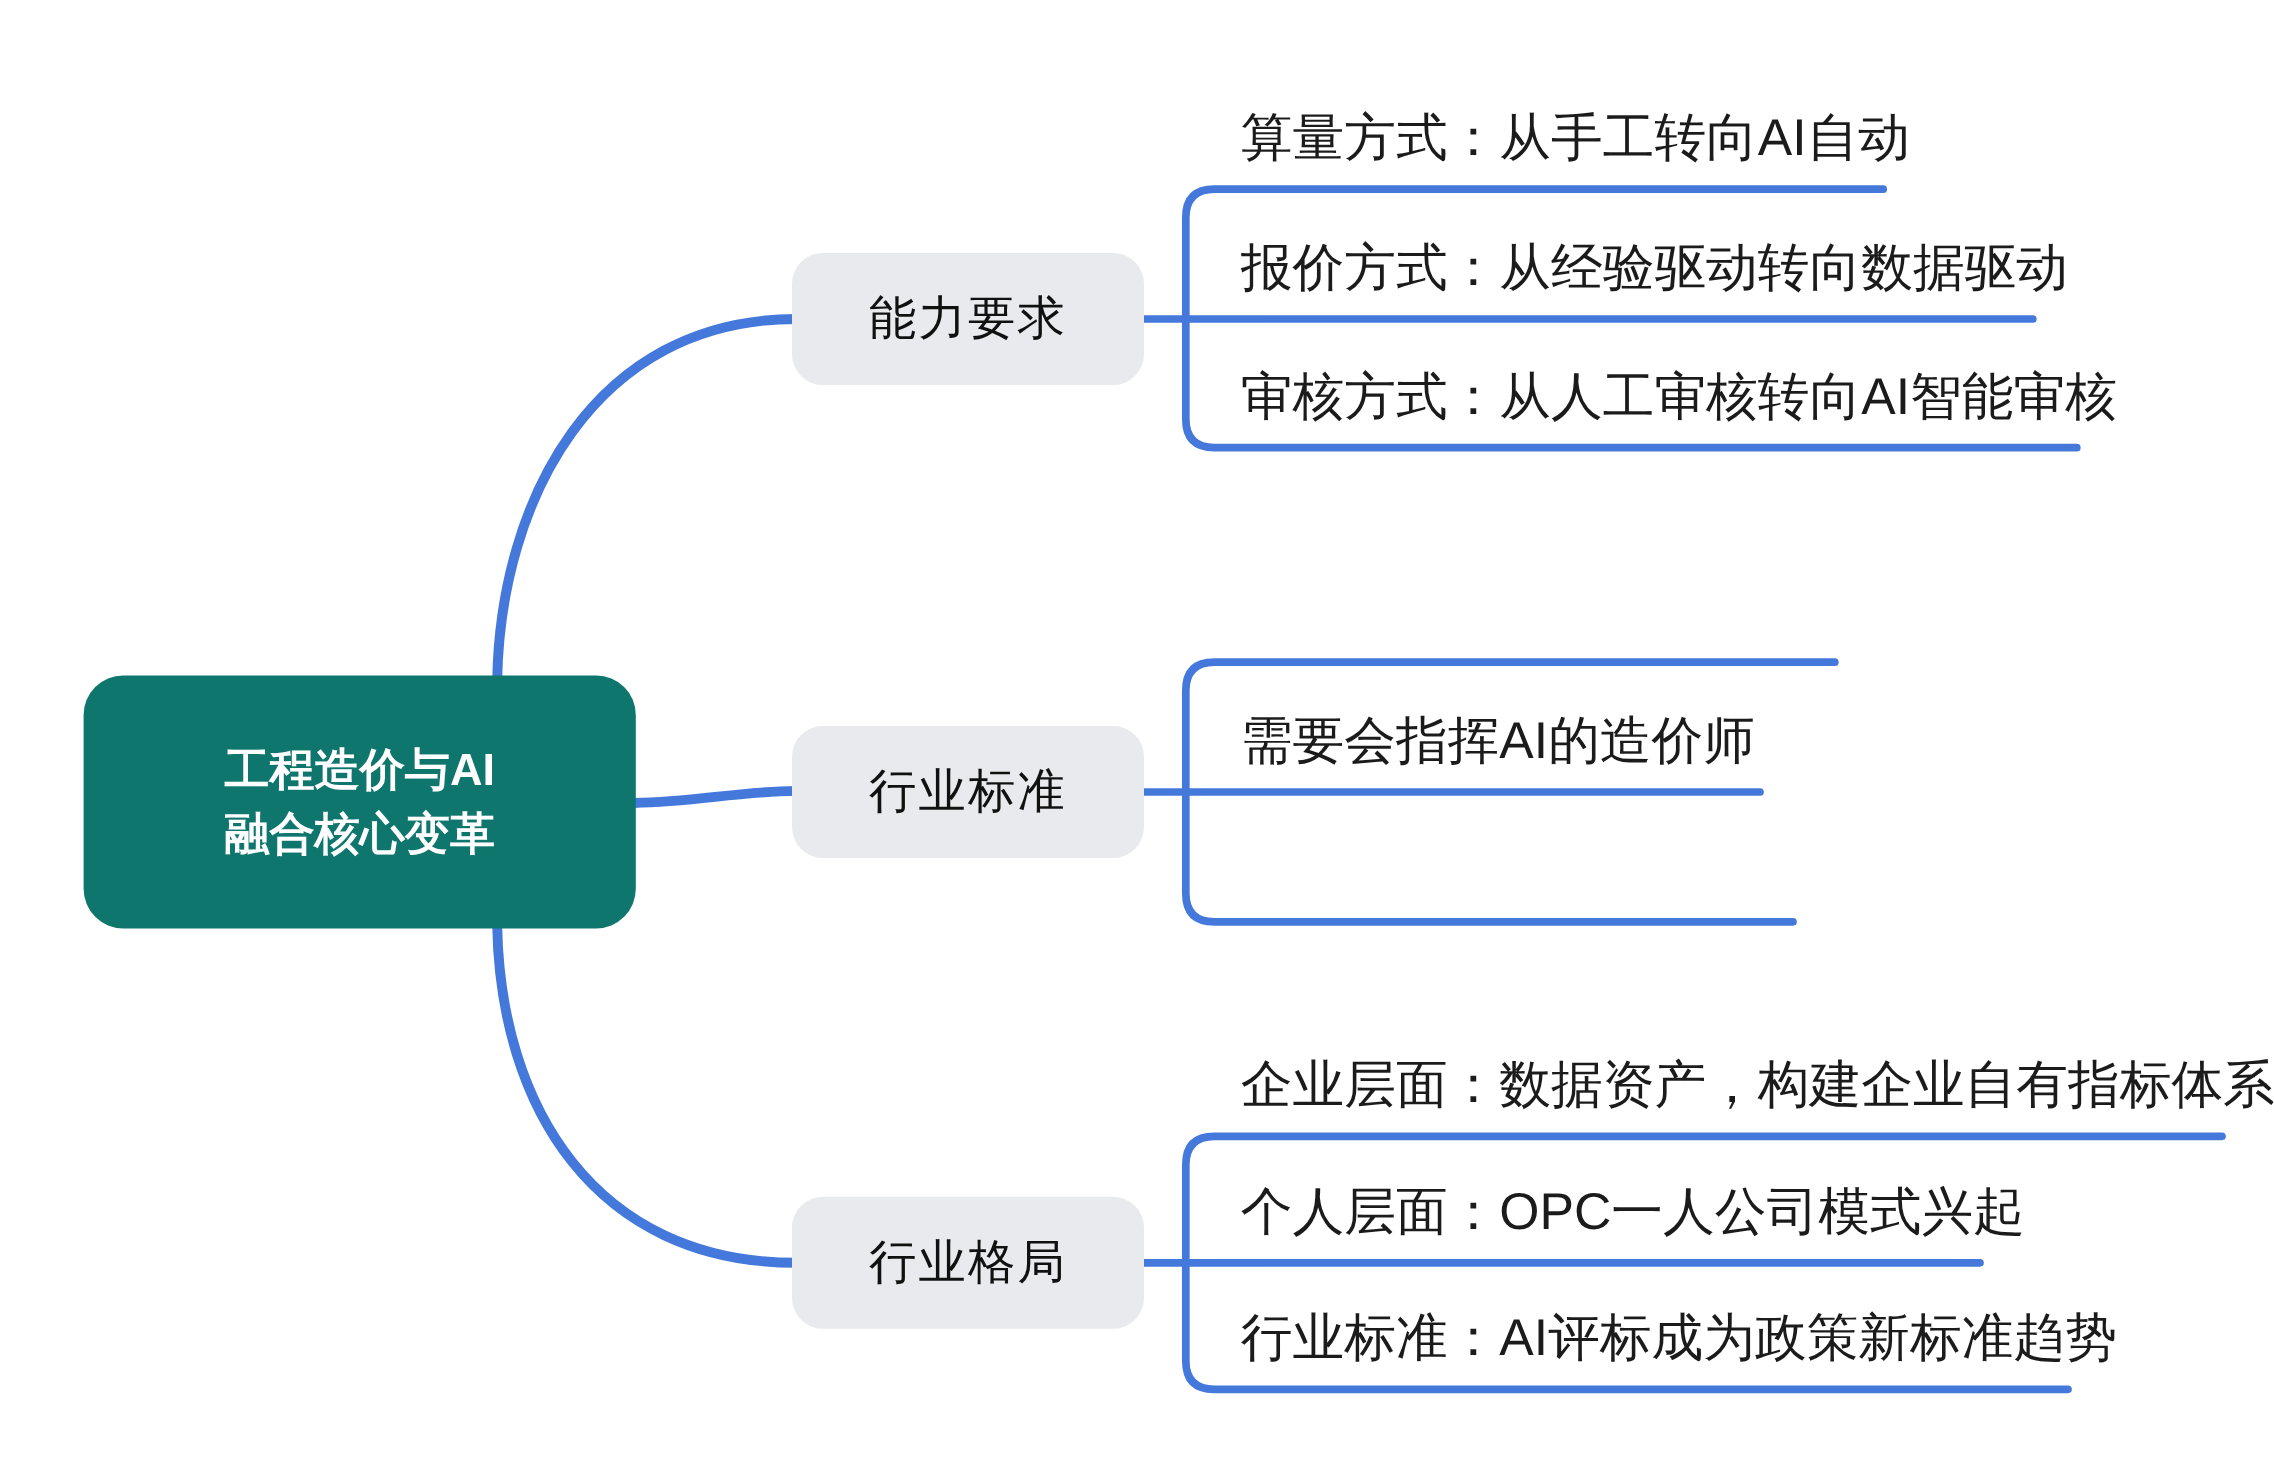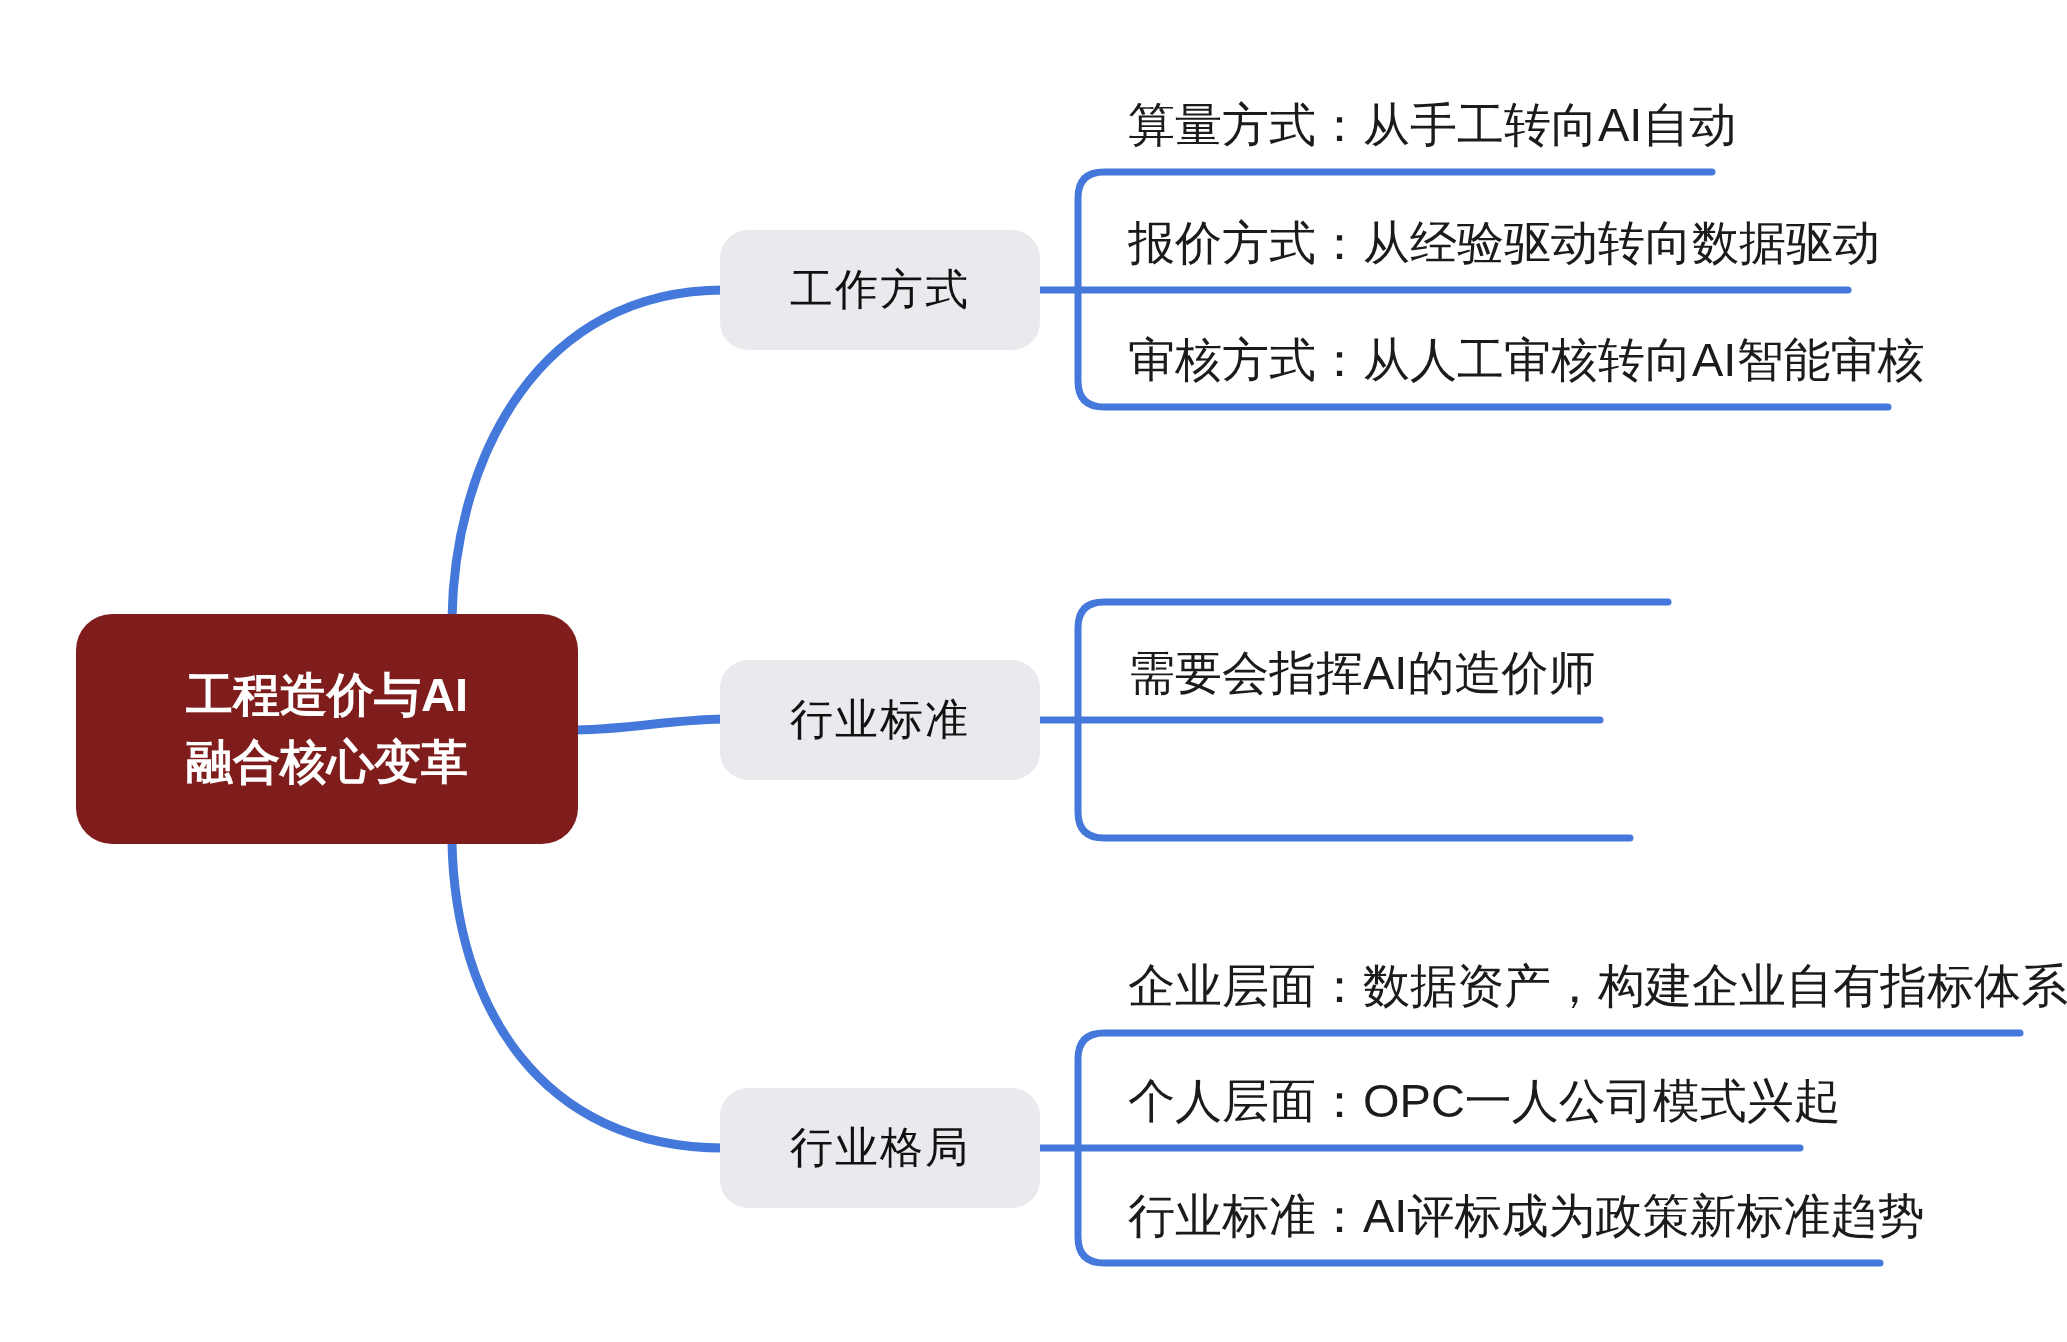--- a/index.html
+++ b/index.html
@@ -22,28 +22,28 @@
     width: 2067px;
     height: 1342px;
     pointer-events: none;
   }
   .root-node {
     position: absolute;
     left: 76px;
     top: 614px;
     width: 502px;
     height: 230px;
-    background: #7f1d1d;
+    background: #0f766e;
     border-radius: 36px;
     display: flex;
     flex-direction: column;
     align-items: center;
     justify-content: center;
     color: #ffffff;
-    font-size: 47px;
+    font-size: 41px;
     font-weight: 700;
     line-height: 1.42;
     text-align: center;
     cursor: pointer;
   }
   .branch-node {
     position: absolute;
     left: 720px;
     width: 320px;
     height: 120px;
@@ -91,21 +91,21 @@
 
     <path d="M 2020 1033 L 1104 1033 Q 1078 1033 1078 1059 L 1078 1237 Q 1078 1263 1104 1263 L 1880 1263" fill="none" stroke="#4478db" stroke-width="7" stroke-linecap="round"></path>
     <path d="M 1038 1148 L 1800 1148" fill="none" stroke="#4478db" stroke-width="7" stroke-linecap="round"></path>
   </svg>
 
   <div class="root-node">
     <div>工程造价与AI</div>
     <div>融合核心变革</div>
   </div>
 
-  <div class="branch-node branch-1">工作方式</div>
+  <div class="branch-node branch-1">能力要求</div>
   <div class="branch-node branch-2">行业标准</div>
   <div class="branch-node branch-3">行业格局</div>
 
   <div class="child-topic" style="top:101px">算量方式：从手工转向AI自动</div>
   <div class="child-topic" style="top:219px">报价方式：从经验驱动转向数据驱动</div>
   <div class="child-topic" style="top:336px">审核方式：从人工审核转向AI智能审核</div>
 
   <div class="child-topic" style="top:649px">需要会指挥AI的造价师</div>
 
   <div class="child-topic" style="top:962px">企业层面：数据资产，构建企业自有指标体系</div>

